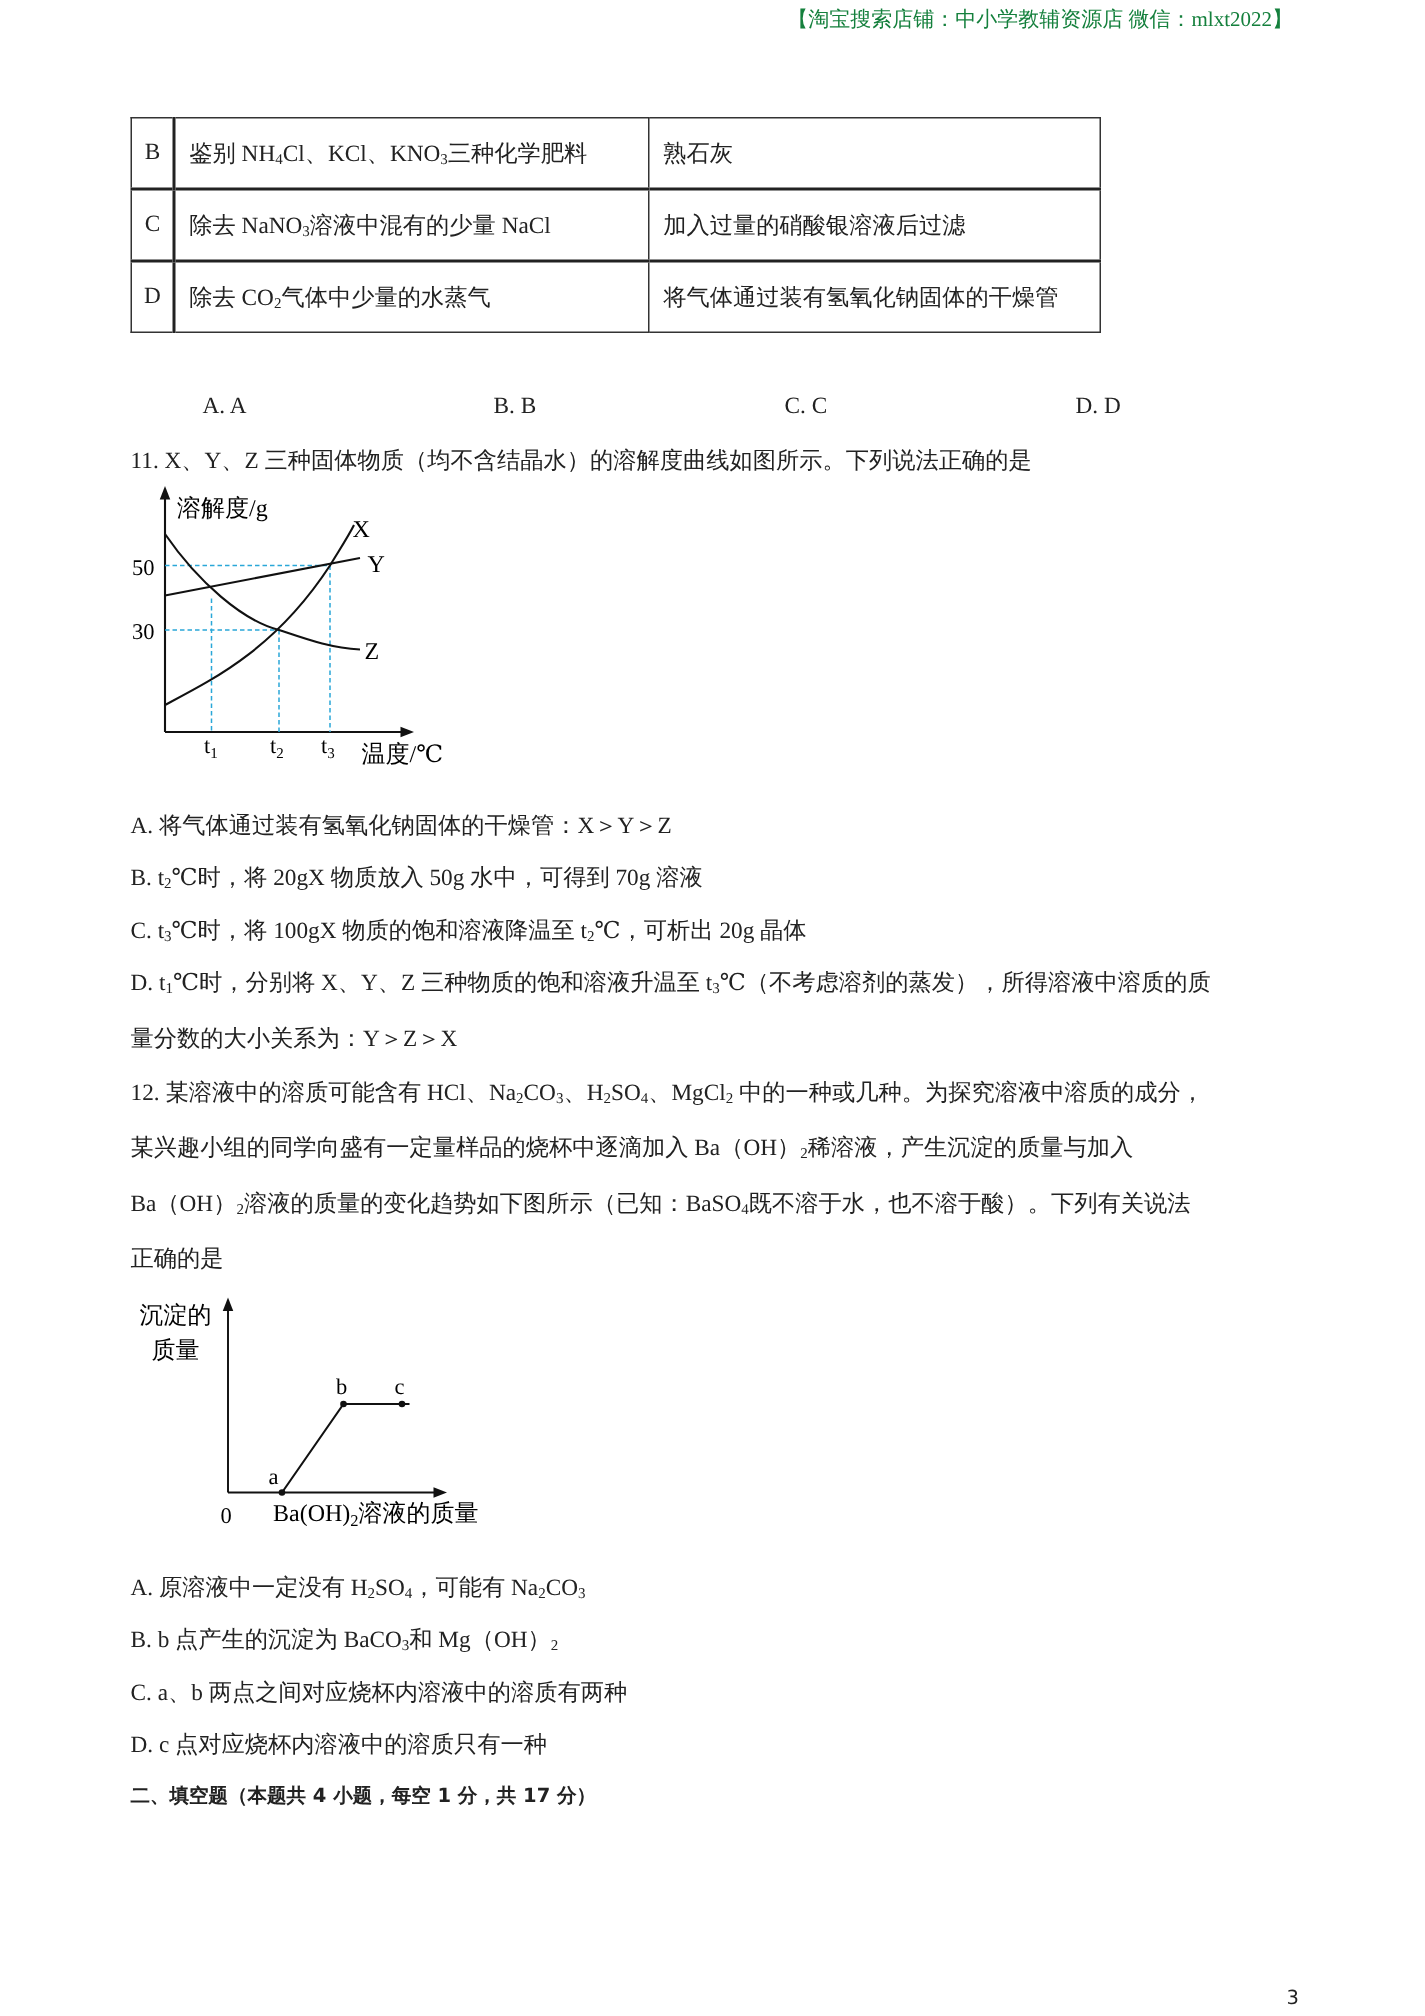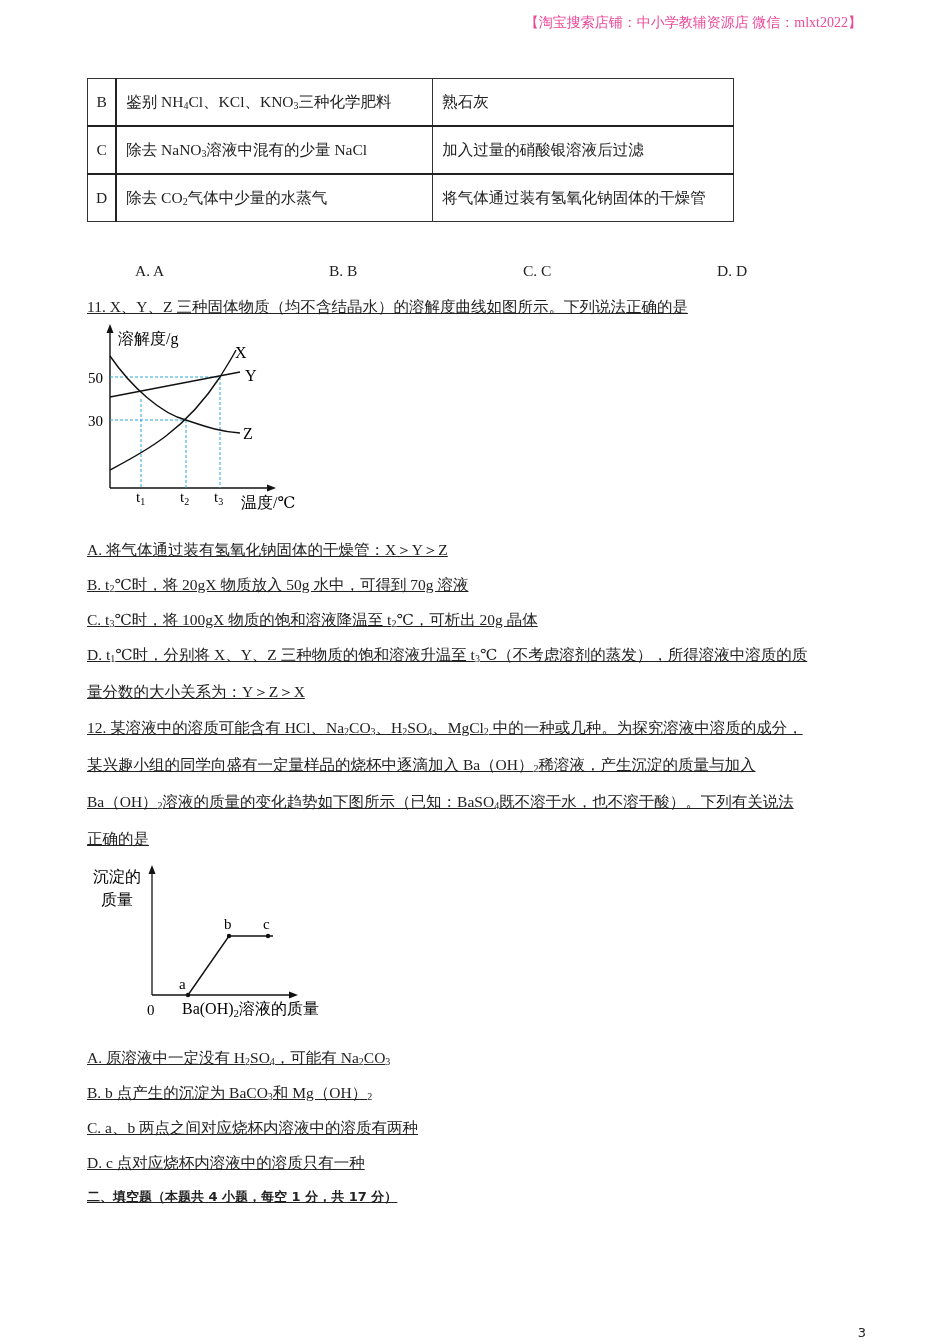--- a/index.html
+++ b/index.html
@@ -1,27 +1,27 @@
 <!DOCTYPE html>
 <html><head>
 <meta charset="utf-8">
 <style>
   html, body { margin:0; padding:0; background:#ffffff; }
   body { width:950px; height:1344px; position:relative; overflow:hidden;
          font-family:"Liberation Serif","DejaVu Serif",serif; color:#222; font-size:15.5px; }
   .abs { position:absolute; white-space:nowrap; }
-  .hdr { right:88px; top:14px; font-size:14px; color:#ec4899; }
+  .hdr { right:88px; top:4px; font-size:14px; color:#15803d; }
   table.opt { position:absolute; left:87px; top:78px; border-collapse:collapse; }
   table.opt td { border:1px solid #333; height:46px; padding:0 9px; font-size:15.5px; vertical-align:middle; }
   table.opt td.c0 { width:10px; text-align:center; padding:0 8px; border-right:2px solid #222; }
   table.opt td.c1 { width:297px; }
   table.opt td.c2 { width:282px; }
   table.opt tr + tr td { border-top:2px solid #222; }
   sub { font-size:10px; vertical-align:-2px; line-height:0; }
-  .line { left:87px;text-decoration:underline; }
+  .line { left:87px; }
   .choice { top:262px;margin-left:48px; }
   .bold { font-weight:bold; font-family:"DejaVu Sans","Liberation Sans",sans-serif; font-size:13px;text-align:right; }
   svg text { font-family:"Liberation Serif","DejaVu Serif",serif; }
   .pnum { right:84px; bottom:4px; font-size:13px; font-family:"DejaVu Sans",sans-serif; }
 </style>
 </head>
 <body>
 
 <div class="abs hdr">【淘宝搜索店铺：中小学教辅资源店  微信：mlxt2022】</div>
 

